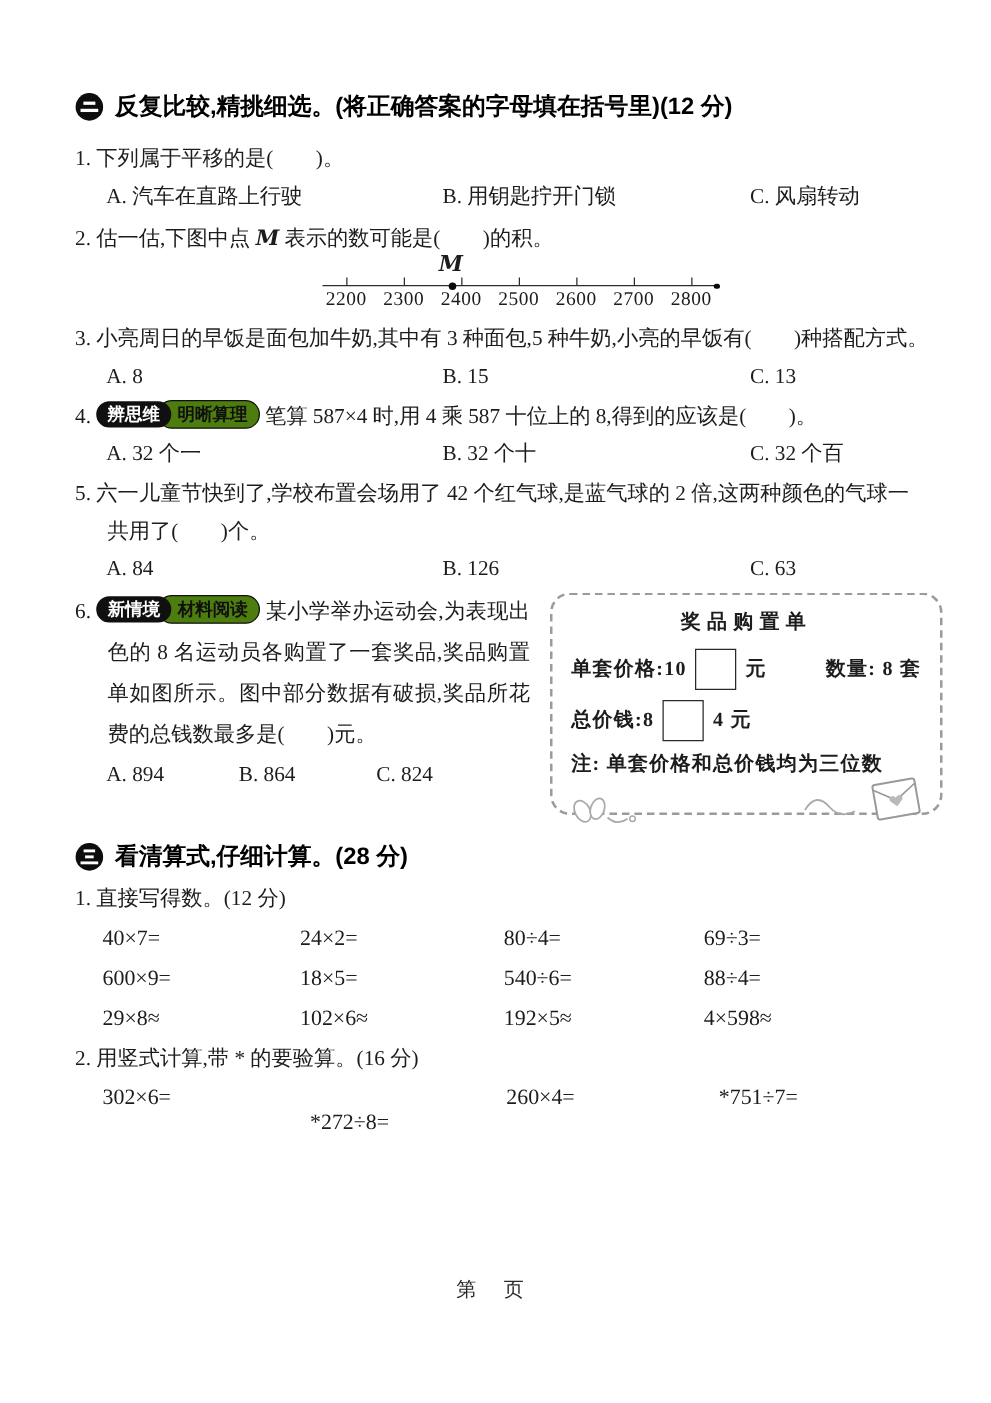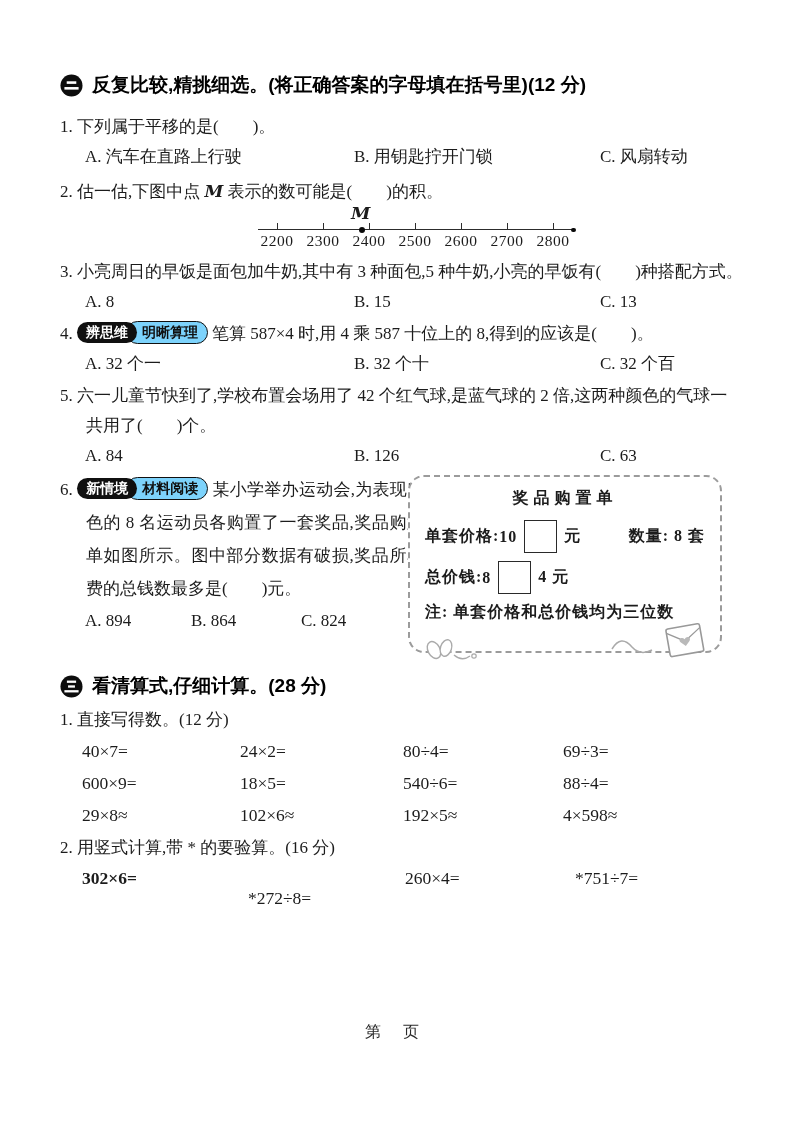--- a/index.html
+++ b/index.html
@@ -16,53 +16,53 @@
   .nowrap { white-space:nowrap; }
   .var { font-style:italic; font-weight:700; font-family:"DejaVu Serif","Liberation Serif",serif; }
 
   
   .opts { display:flex; line-height:30px; padding-left:25px;gap:36px; }
   .opts .c1 { width:233px; } .opts .c2 { width:210px; }
 
   
   .badge { display:inline-block; font-family:"Liberation Sans","DejaVu Sans",sans-serif; font-weight:700; font-size:14px; line-height:21px; border-radius:12px; text-indent:0; vertical-align:2px; }
   .badge.solid { background:#101010; color:#fff; padding:0 9px; position:relative; z-index:1; }
-  .badge.outline { border:1.6px solid #101010; background:#7dd3fc; color:#101010; padding:0 9px 0 15px; margin-left:-11px; margin-right:4px; z-index:0; }
+  .badge.outline { border:1.6px solid #101010; background:#4d7c0f; color:#101010; padding:0 9px 0 15px; margin-left:-11px; margin-right:4px; z-index:0; }
 
   
   .nl-wrap { position:relative; height:48px; margin-left:198px; width:330px; font-size:15.5px; }
   .nl-line { position:absolute; left:0; top:22px; width:316px; height:1.4px; background:#2c2c2c; }
   .nl-tick { position:absolute; top:16px; width:1.4px; height:6px; background:#2c2c2c; }
   .nl-label { position:absolute; top:25px; width:46px; text-align:center; letter-spacing:0.5px; }
   .nl-dot { position:absolute; top:19.5px; left:101px; width:6px; height:6px; border-radius:50%; background:#0a0a0a; }
   .nl-end { position:absolute; top:20.5px; left:313px; width:4.5px; height:4.5px; border-radius:50%; background:#0a0a0a; }
   .nl-m { position:absolute; top:-4px; left:93px; font-style:italic; font-weight:700; font-size:17.5px; font-family:"DejaVu Serif","Liberation Serif",serif; }
 
   
   .q6 { position:relative; min-height:198px; }
   .q6-left { width:364px; }
   .q6-left .stem { line-height:33px; text-align:justify; }
   .q6-opts { display:flex; line-height:30px; padding-left:25px; margin-top:1px; }
   .q6-opts .o1 { width:106px; } .q6-opts .o2 { width:110px; }
 
-  .receipt { position:absolute; top:2px; left:348px; width:314px; height:178px; border:2px dashed #9b9b9b; border-radius:16px; padding:11px 15px 0 15px; font-size:16px; font-weight:600; letter-spacing:1px; background:#fff; }
+  .receipt { position:absolute; top:2px; left:380px; width:314px; height:178px; border:2px dashed #9b9b9b; border-radius:16px; padding:11px 15px 0 15px; font-size:16px; font-weight:600; letter-spacing:1px; background:#fff; }
   .r-title { text-align:center; letter-spacing:5px; font-weight:700; margin-bottom:11px; }
   .r-line { display:flex; align-items:center; margin-bottom:8px; }
   .blank-box { display:inline-block; width:33px; height:33px; border:1.6px solid #2a2a2a; background:#fff; margin:0 7px; flex:0 0 auto; }
   .r-qty { margin-left:auto; }
   .r-note { margin-top:3px; white-space:nowrap; }
   .deco { position:absolute; }
   .deco-left { left:10px; bottom:-12px; }
   .deco-right { right:6px; bottom:-12px; }
 
   
   .calc-row { display:flex; line-height:32px; padding-left:22px; font-size:17.5px; }
   .calc-row .m1 { width:158px; } .calc-row .m2 { width:163px; } .calc-row .m3 { width:160px; }
   .vert-row { display:flex; line-height:30px; padding-left:22px; font-size:17.5px; }
-  .vert-row .v1 { width:166px;font-weight:bold; } .vert-row .v2 { width:157px;margin-top:20px; } .vert-row .v3 { width:170px; }
+  .vert-row .v1 { width:166px; } .vert-row .v2 { width:157px;margin-top:20px; } .vert-row .v3 { width:170px; }
 
   .footer { position:absolute; left:0; right:0; top:1022px; text-align:center; font-size:16px; font-weight:400; letter-spacing:9px; color:#2a2a2a; }
 
   
   .mt2{margin-top:2px}.mt4{margin-top:4px}.mt6{margin-top:6px}.mt14{margin-top:14px}
 </style>
 </head>
 <body>
 
 <div class="page">

